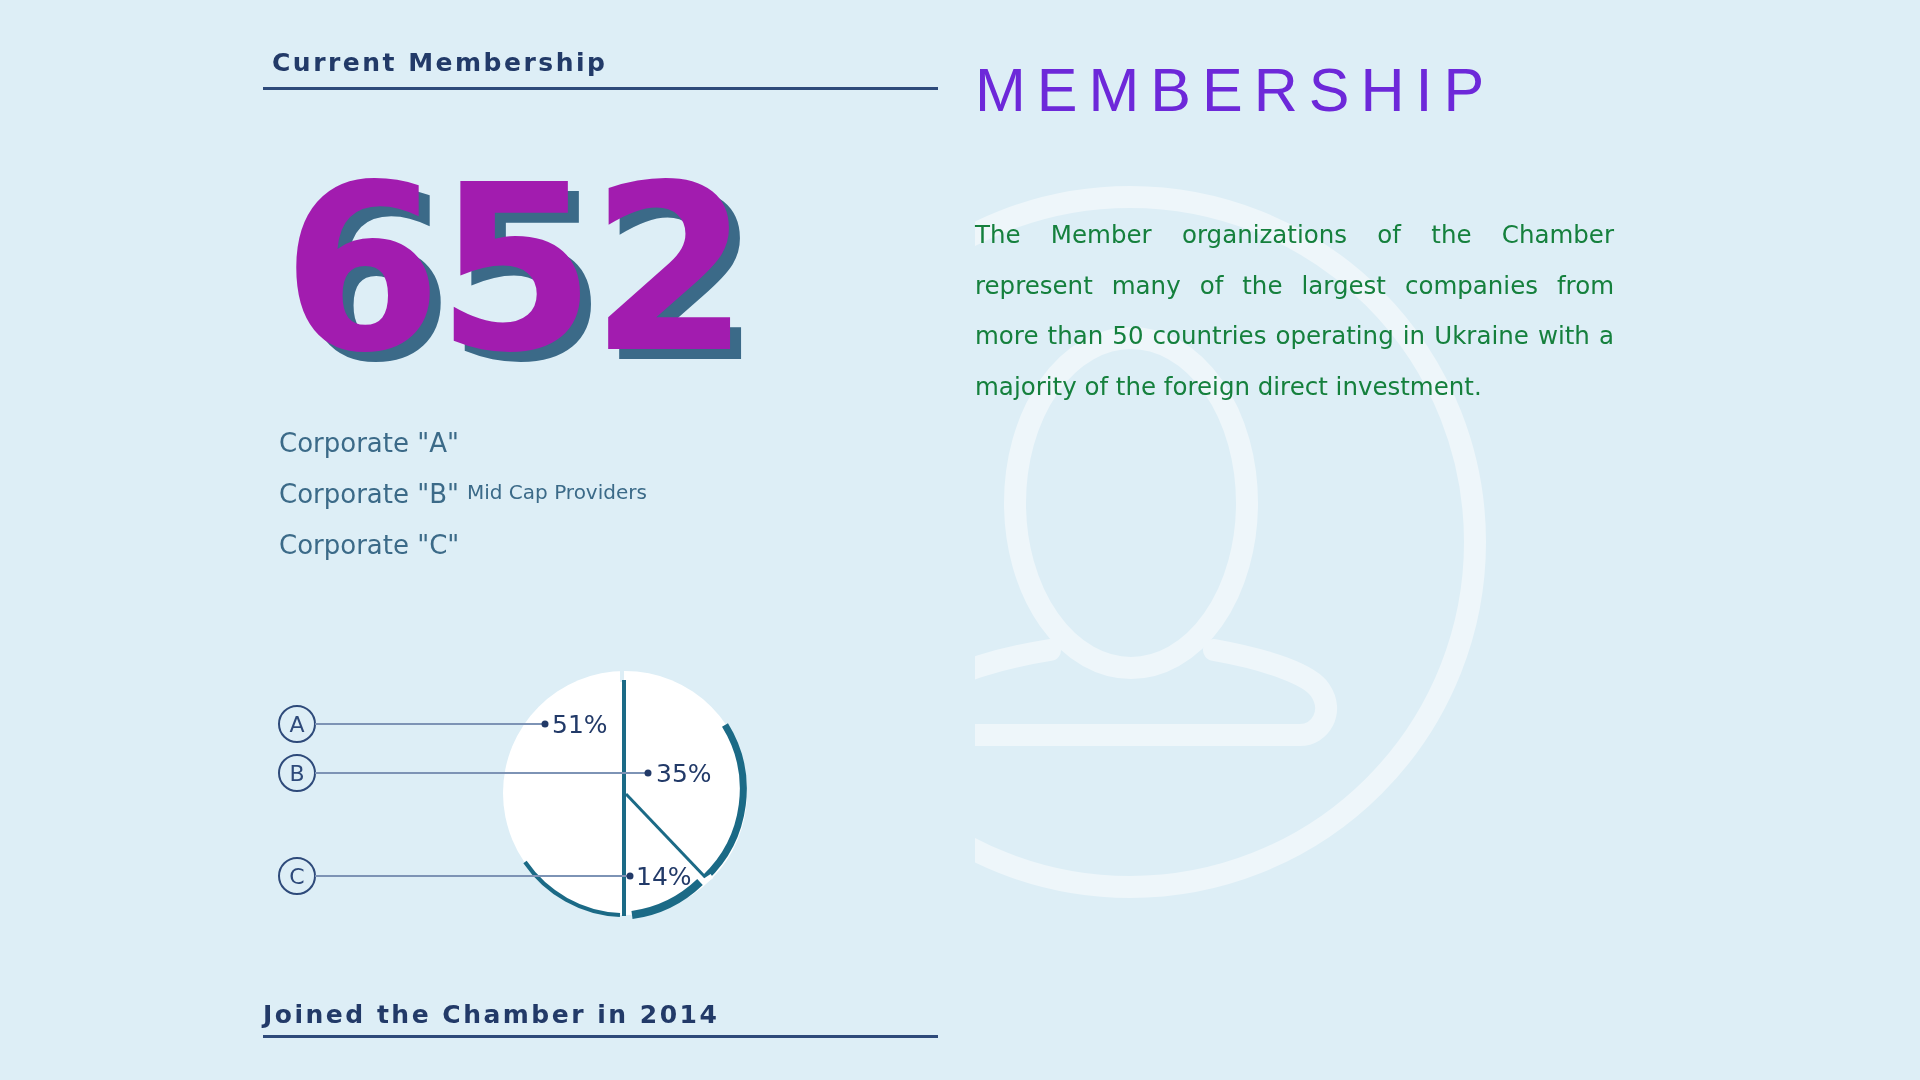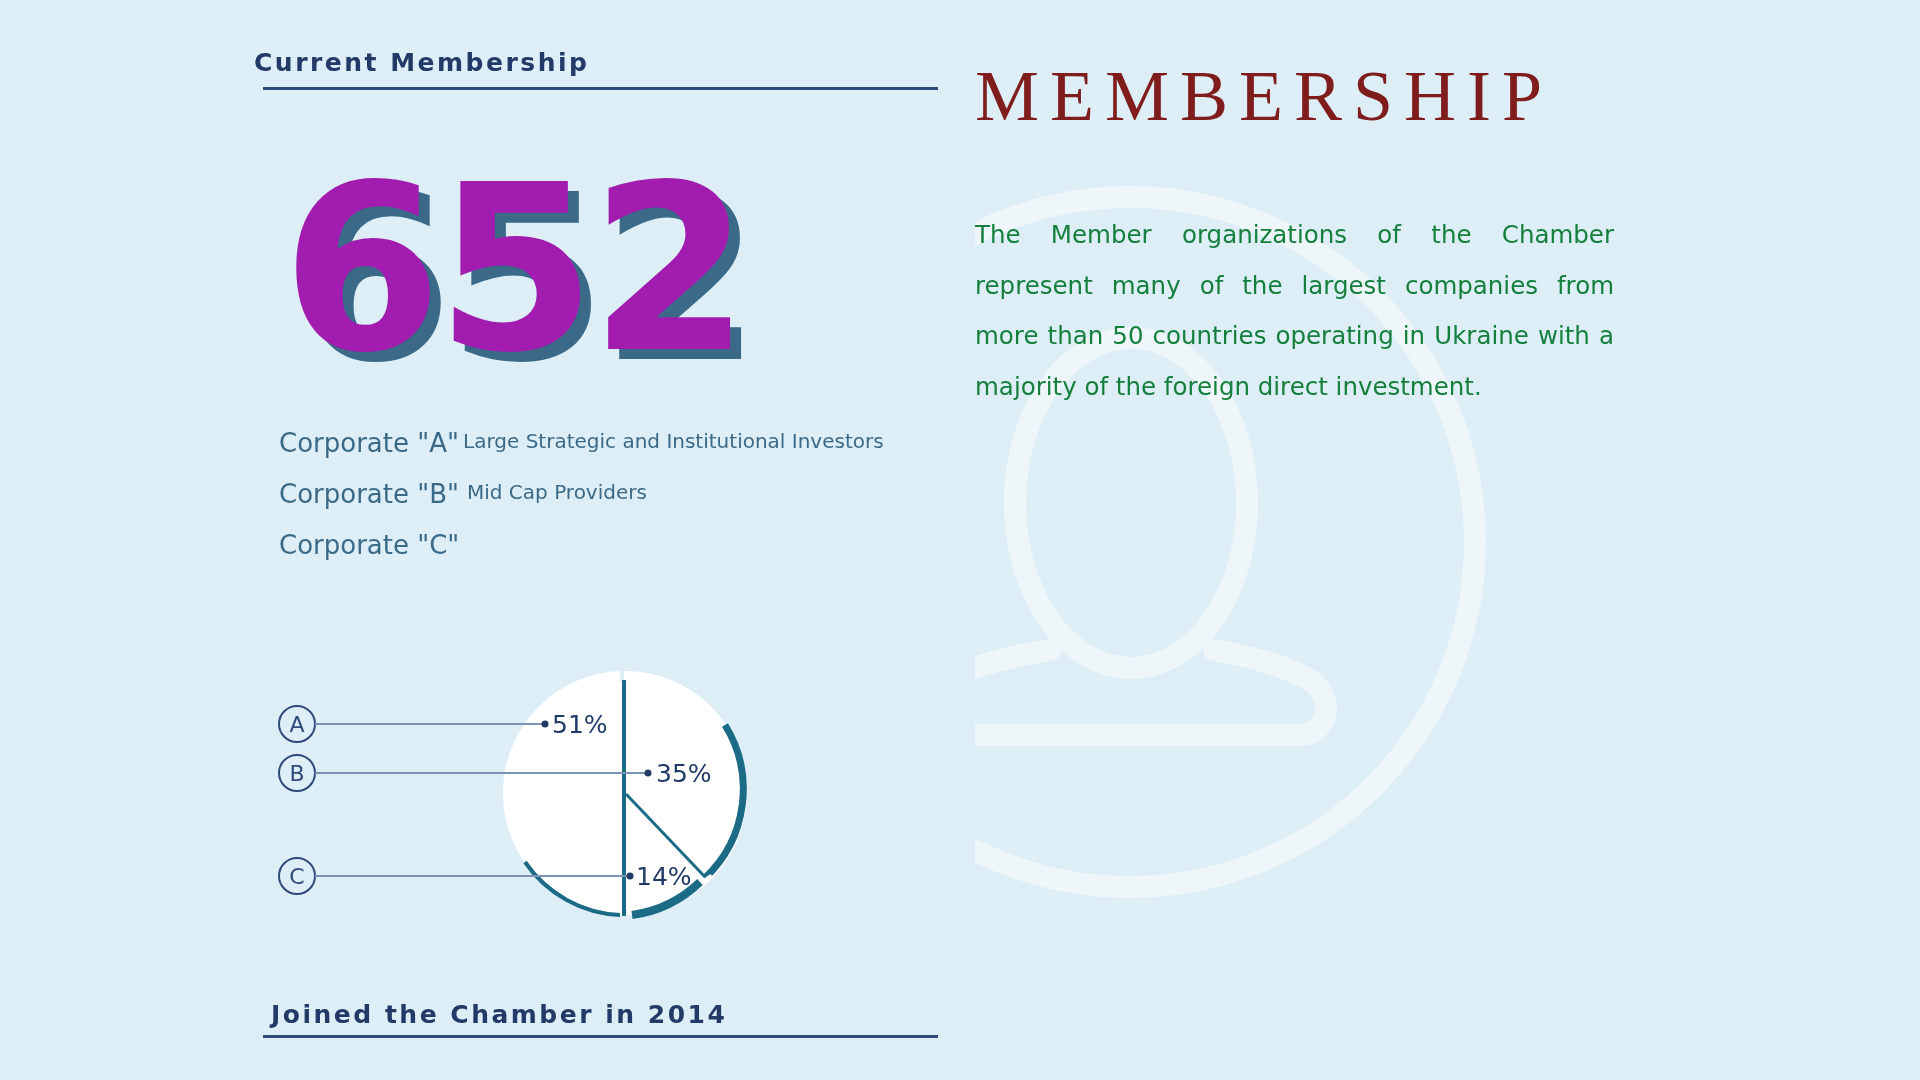--- a/index.html
+++ b/index.html
@@ -15,22 +15,22 @@
       color: #223a68; white-space: nowrap;
     }
     .rule { height: 3px; background: #2e4a7a; }
     .big-number {
       font-family: "DejaVu Sans", sans-serif;
       font-size: 230px; line-height: 1; letter-spacing: -6px;
       color: #a21caf; text-shadow: 11px 10px 0 #3b6a88;
       font-weight: bold;
     }
     .page-title {
-      font-family: Liberation Serif, serif;
-      font-size: 72px; letter-spacing: 11px; color: #7f1d1d;
+      font-family: Liberation Sans, sans-serif;
+      font-size: 61px; letter-spacing: 11px; color: #6d28d9;
       line-height: 1; white-space: nowrap;
     }
     .desc {
       font-family: "DejaVu Sans", sans-serif;
       font-size: 24.5px; line-height: 50.5px; color: #15803d;
       text-align: justify; text-align-last: left;
       font-weight: normal;
     }
     .cat-row { display: flex; align-items: flex-start; }
     .cat-name {
@@ -58,33 +58,32 @@
       </clipPath>
   </defs>
   <g clip-path="url(#wmclip)" fill="none" stroke="#eef6fa" stroke-width="22" stroke-linecap="round">
     <circle cx="1130" cy="542" r="345"></circle>
     <ellipse cx="1131" cy="503" rx="116" ry="165"></ellipse>
     <path d="M 1050 650 C 1000 658, 960 670, 920 692"></path>
     <path d="M 1214 650 C 1270 660, 1310 675, 1320 690 C 1335 712, 1320 735, 1300 735 L 920 735"></path>
   </g>
 </svg>
 
-<div class="abs section-title" style="left:254px; top:48px;">Current Membership</div>
+<div class="abs section-title" style="left:272px; top:48px;">Current Membership</div>
 <div class="abs rule" style="left:263px; top:87px; width:675px;"></div>
 
 <div class="abs page-title" style="left:975px; top:60px;">MEMBERSHIP</div>
 
 <div class="abs big-number" style="left:282px; top:155px;">652</div>
 
 <div class="abs desc" style="left:975px; top:210px; width:639px;">The Member organizations of the Chamber represent many of the largest companies from more than 50 countries operating in Ukraine with a majority of the foreign direct investment.</div>
 
 <div class="abs" style="left:279px; top:428px; width:680px;">
   <div class="cat-row" style="height:51px;">
     <div class="cat-name" style="width:184px;">Corporate "A"</div>
-    <div class="cat-desc" style="padding-top:2px;">Large Strategic and Institutional Investors</div>
   </div>
   <div class="cat-row" style="height:51px;">
     <div class="cat-name" style="width:188px;">Corporate "B"</div>
     <div class="cat-desc" style="padding-top:2px;">Mid Cap Providers</div>
   </div>
   <div class="cat-row">
     <div class="cat-name" style="width:188px;">Corporate "C"</div>
   </div>
 </div>
 
@@ -120,14 +119,14 @@
 
   <g>
     <circle cx="297" cy="876" r="18" fill="none" stroke="#2e4a7a" stroke-width="2"></circle>
     <text class="legend-letter" x="297" y="884" text-anchor="middle">C</text>
     <line x1="315" y1="876" x2="630" y2="876" stroke="#7d93b5" stroke-width="2"></line>
     <circle cx="630" cy="876" r="3.5" fill="#223a68"></circle>
     <text class="pct-label" x="636" y="885">14%</text>
   </g>
 </svg>
 
-<div class="abs section-title" style="left:271px; top:1000px;">Joined the Chamber in 2014</div>
+<div class="abs section-title" style="left:263px; top:1000px;">Joined the Chamber in 2014</div>
 <div class="abs rule" style="left:263px; top:1035px; width:675px;"></div>
 
 </body></html>

